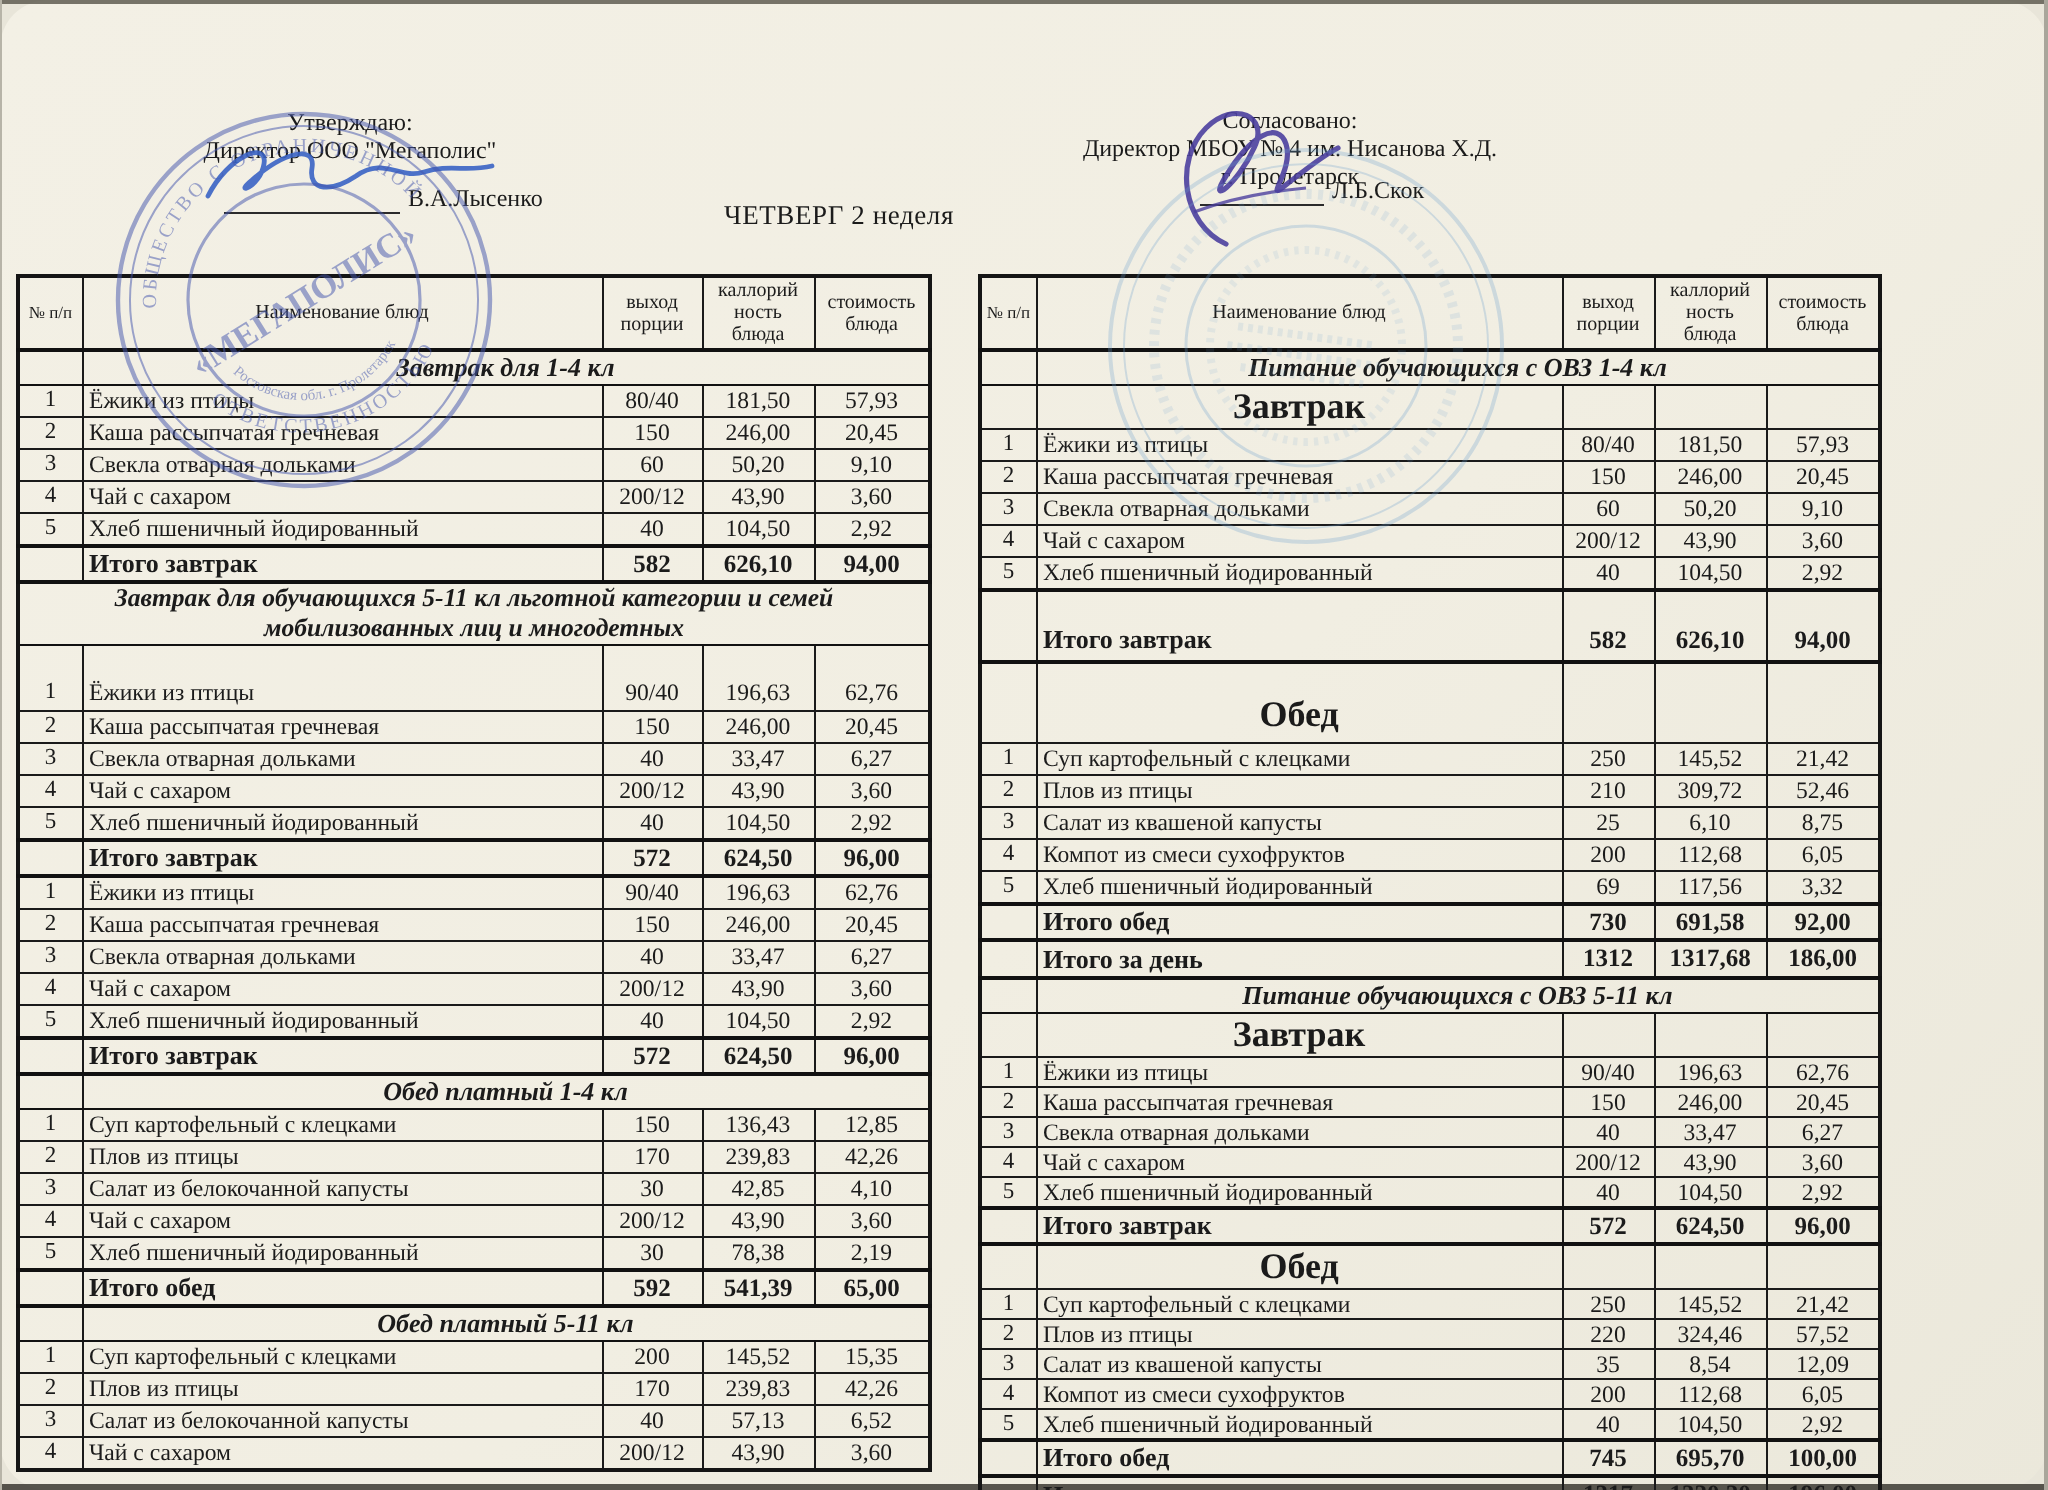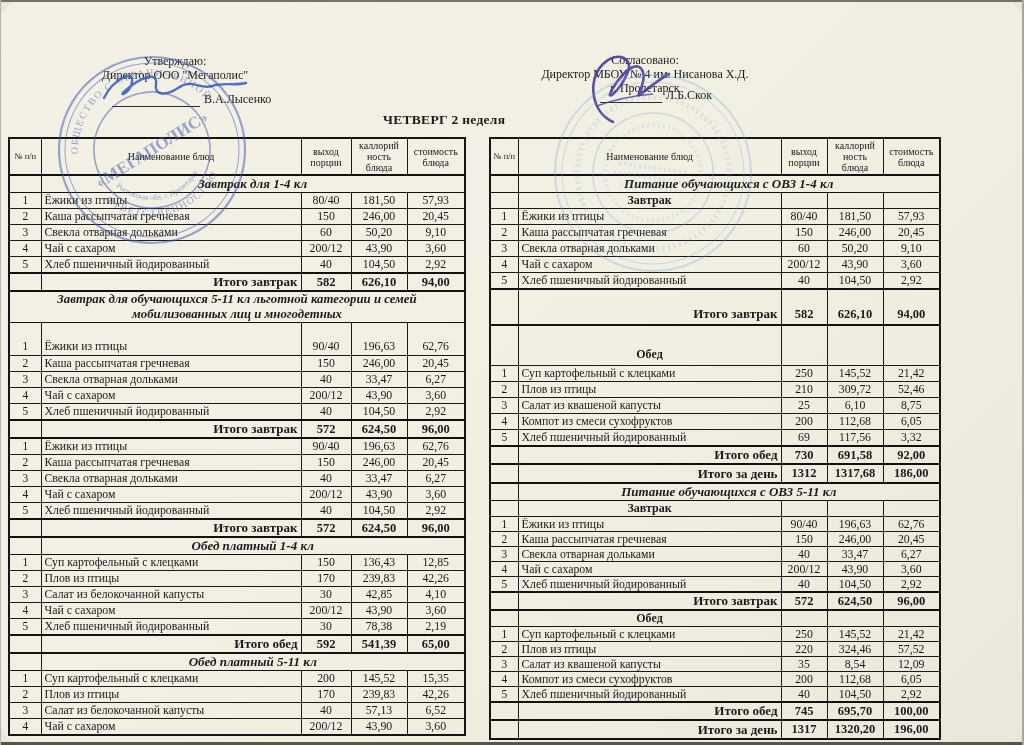--- a/index.html
+++ b/index.html
@@ -16,21 +16,21 @@
   #approve-left{left:95px;top:54px;width:160px;}
   #approve-right{left:500px;top:53px;width:290px;}
   .sig-row{position:absolute;display:flex;align-items:flex-end;}
   #sig-row-left{left:112px;top:92px;}
   #sig-row-right{left:600px;top:88px;}
   .sig-underline{display:inline-block;border-bottom:1px solid #2b2b2b;height:13px;}
   #sig-row-left .sig-underline{width:88px;}
   #sig-row-right .sig-underline{width:62px;}
   .sig-name{font-size:12px;margin-left:4px;}
 
-  .doc-title{position:absolute;left:383px;top:100px;font-weight:bold;font-size:13.5px;letter-spacing:.3px;margin-top:12px;}
+  .doc-title{position:absolute;left:362px;top:100px;font-weight:normal;font-size:13.5px;letter-spacing:.3px;}
 
   .sig-svg{position:absolute;pointer-events:none;}
   #sig-left{left:100px;top:68px;}
   #sig-right{left:583px;top:50px;}
   .stamp{position:absolute;pointer-events:none;}
   #stamp-left{left:52px;top:50px;opacity:.5;transform:rotate(-14deg);}
   #stamp-right{left:548px;top:68px;opacity:.27;transform:rotate(8deg);}
 
   table.menu{position:absolute;border-collapse:collapse;table-layout:fixed;
              border:2px solid #151515;background:transparent;}
@@ -41,23 +41,23 @@
            vertical-align:middle;height:24px;white-space:normal;padding:1px 2px;}
   th.col-num{font-size:8.5px;}
   .data-row td{height:15px;font-size:11.8px;line-height:13px;white-space:nowrap;}
   td.c-num{text-align:center;font-size:11.5px;}
   td.c-name{text-align:left;}
   td.c-val{text-align:center;}
   .sec-title td{font-weight:bold;font-size:13px;text-align:center;height:15px;
                 border-top:2px solid #111;border-bottom:1px solid #111;white-space:nowrap;font-style:italic;}
   .total-row td{font-weight:bold;font-size:12.5px;height:16px;
                 border-top:2px solid #111;border-bottom:2px solid #111;}
-  .total-row td.t-label{text-align:right;font-size:13px;}
+  .total-row td.t-label{text-align:left;font-size:13px;}
   .sub-label td{height:14px;}
-  .sub-label td.sub-l{font-weight:bold;font-size:12px;text-align:center;margin-top:35px;}
+  .sub-label td.sub-l{font-weight:bold;font-size:18px;text-align:center;margin-top:35px;}
   .day-total td{height:17px;}
   tr.s-l2.sec-title td{height:30px;white-space:normal;font-size:12.8px;line-height:15px;}
   tr.s-l2.d-0 td{height:30px;vertical-align:bottom;padding-bottom:2px;}
   tr.s-r1.tot-0 td{height:32px;vertical-align:bottom;padding-bottom:2px;}
   tr.s-r1.sub-1 td{height:36px;vertical-align:bottom;padding-bottom:3px;}
   tr.s-r2.data-row td{height:14px;}
 </style>
 </head>
 <body>
 

